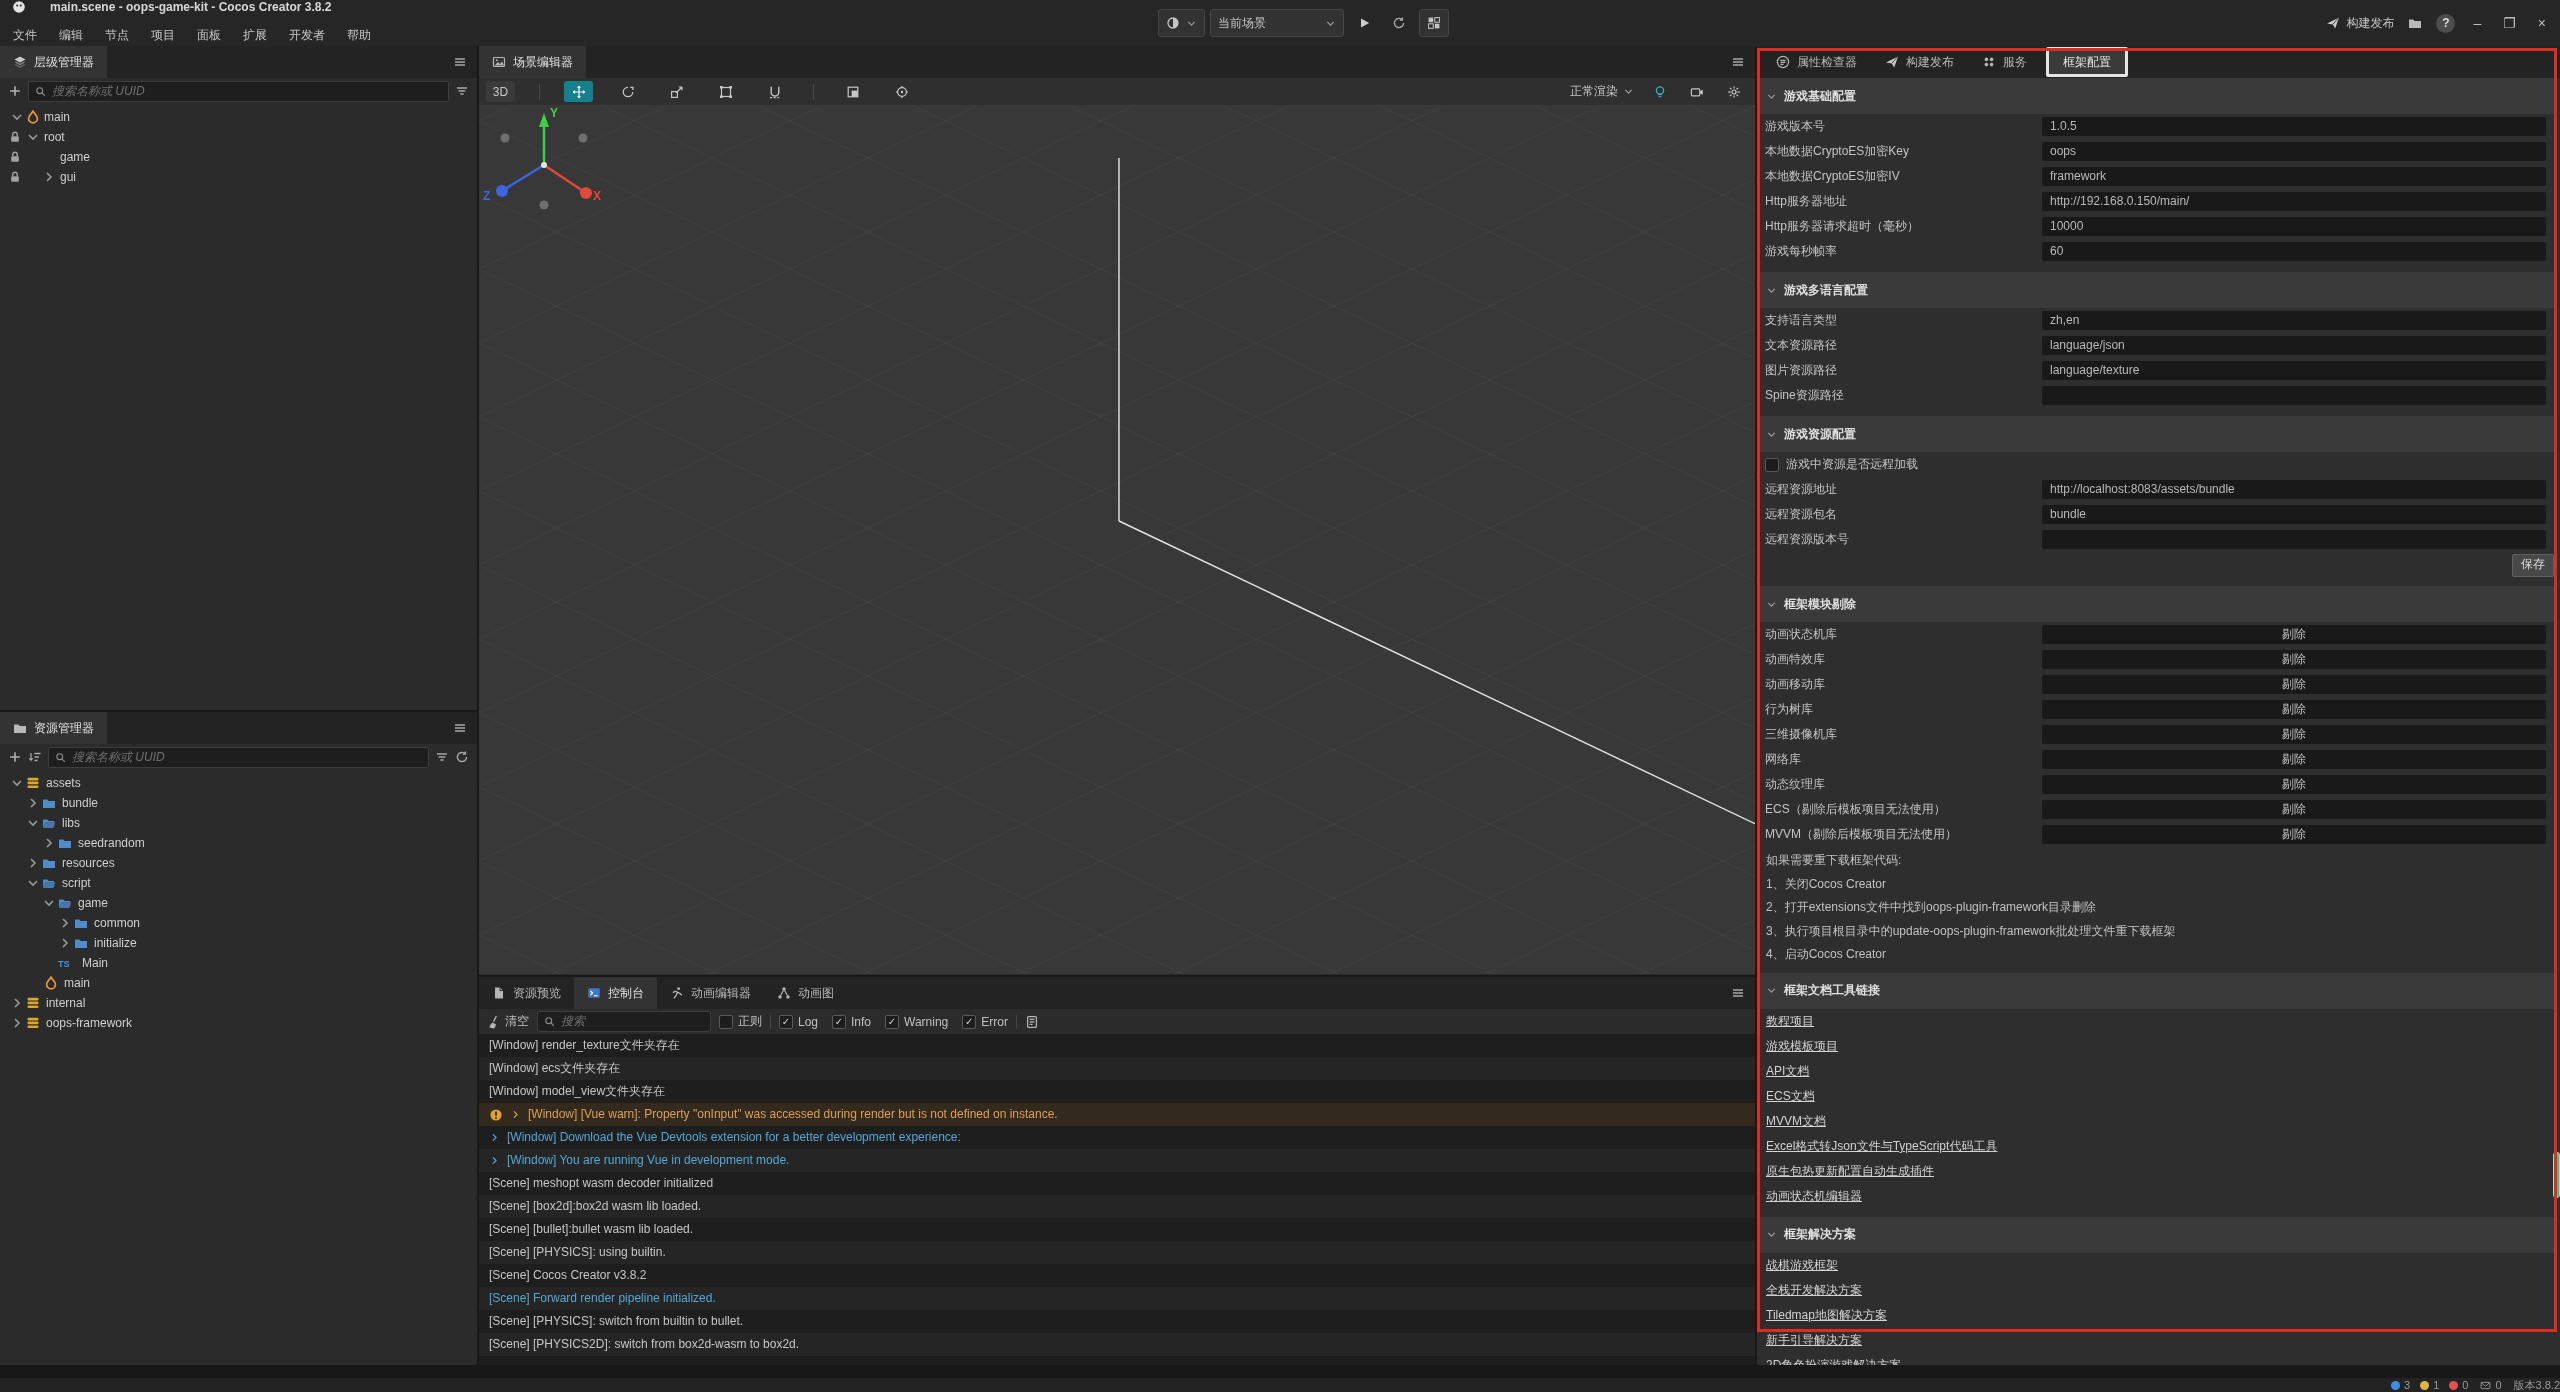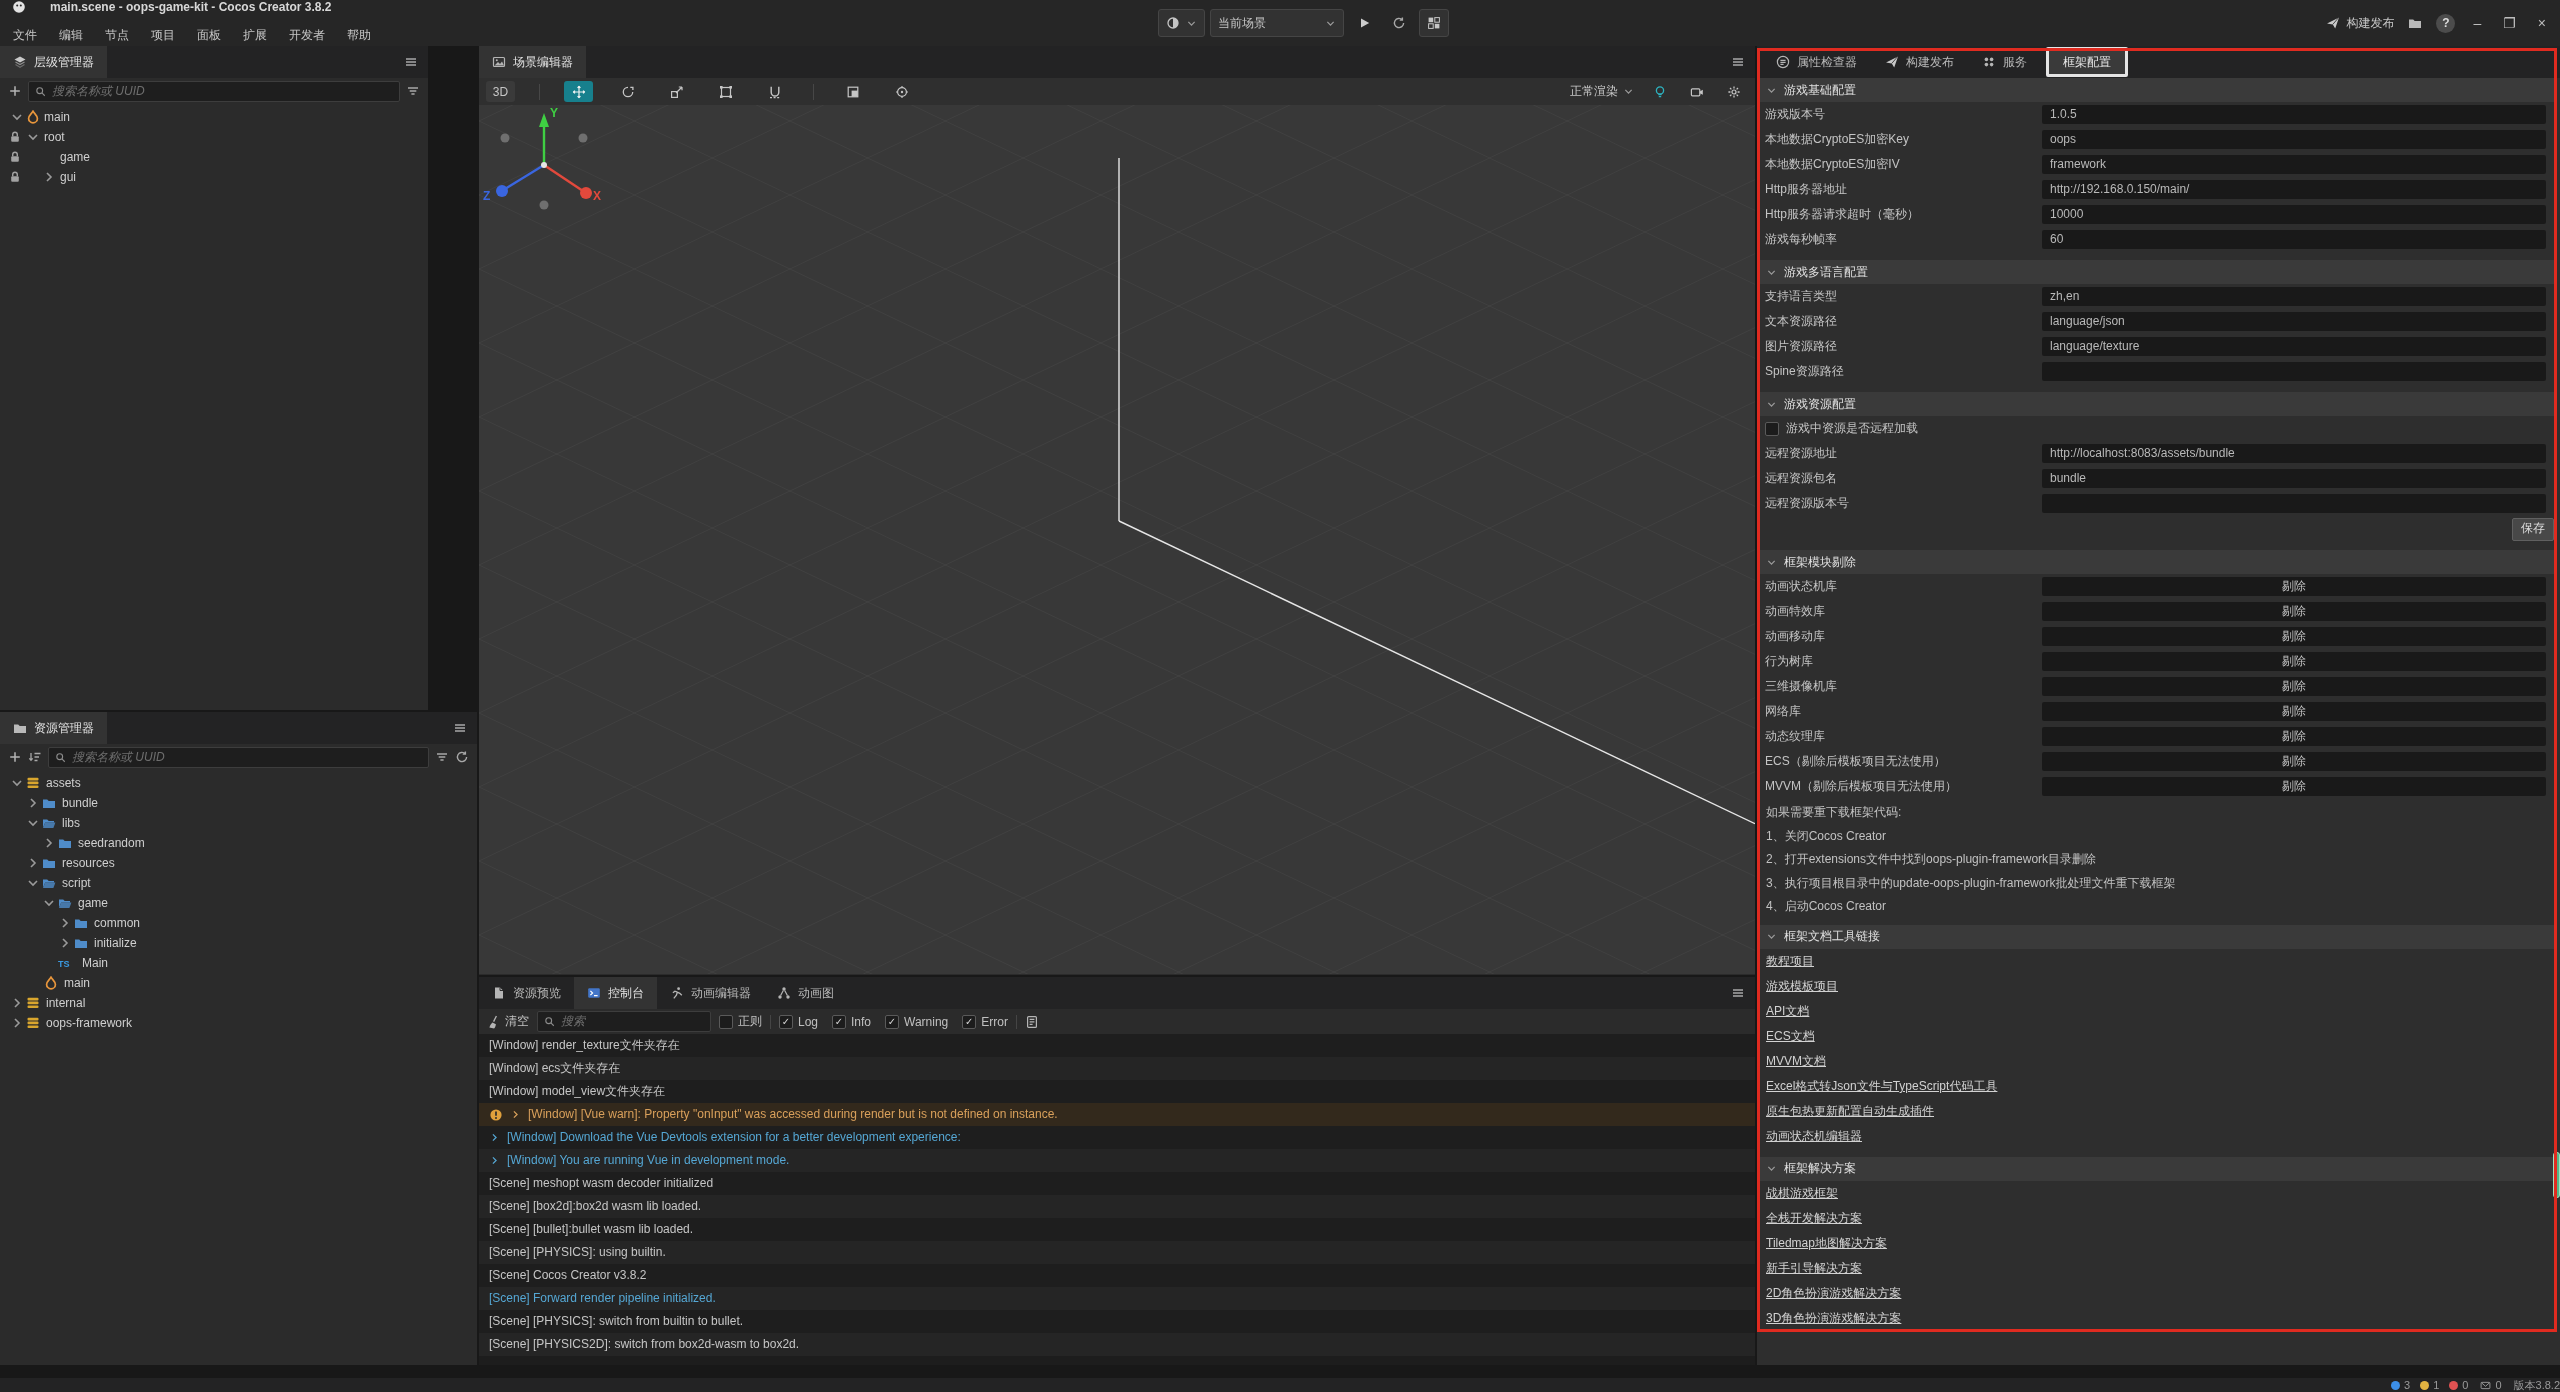--- a/index.html
+++ b/index.html
@@ -56,21 +56,21 @@
   .log:nth-child(even){background:#252525}
   .log.warn{background:#33291c !important;color:#d9a05b}
   .log.info{color:#55a7d4}
   .log .exp svg *{stroke:currentColor}
   
   #inspector{background:#2e2e2e}
   .insp-tabs{height:32px;background:#232324;display:flex;align-items:center;padding-left:6px;gap:2px}
   .itab{display:flex;align-items:center;gap:7px;padding:0 13px;height:32px;color:#b8b8b8}
   .itab.active{height:24px;background:#3a3a3a;border:3px solid #e5e5e5;border-radius:2px;color:#e6e6e6;padding:0 14px;margin:0 4px}
   #insp-body{position:absolute;left:0;top:32px;right:6px;bottom:0;overflow:hidden}
-  .sec-h{height:20px;background:#3a3a3a;display:flex;align-items:center;gap:7px;padding:2px 9px;color:#e0e0e0;font-weight:normal;margin-top:8px}
+  .sec-h{height:20px;background:#3a3a3a;display:flex;align-items:center;gap:7px;padding:8px 9px;color:#e0e0e0;font-weight:bold;margin-top:8px}
   .sec-h:first-child{margin-top:0}
   .frow{height:25px;display:flex;align-items:center;padding:0 8px}
   .frow .lbl{width:277px;color:#c4c4c4;flex:0 0 auto;white-space:nowrap}
   .frow .val{flex:1;height:19px;background:#191919;border-radius:2px;line-height:19px;padding:0 8px;color:#b9b9b9;white-space:nowrap;overflow:hidden}
   .frow .val.center{text-align:center;color:#c3c3c3}
   .checkrow{height:25px;display:flex;align-items:center;gap:7px;padding:0 8px;color:#c4c4c4}
   .saverow{height:26px;display:flex;align-items:center;justify-content:flex-end}
   .savebtn{min-width:26px;height:21px;background:#484848;border:1px solid #606060;border-radius:2px;color:#dddddd;line-height:19px;padding:0 7px;text-align:center}
   .note{padding:3px 9px 0 9px;line-height:20.6px;color:#c2c2c2}
   .linkrow{height:25px;display:flex;align-items:center;padding:0 9px}
@@ -168,21 +168,21 @@
           <path d="M1 3.4h4.2L6.7 5H13v7H1z" fill="#b9b9b9"></path>
         </svg>
       </span>
     <span class="help-circle">?</span>
     <span class="win-glyph">–</span>
     <span class="win-glyph">❐</span>
     <span class="win-glyph">×</span>
   </div>
 </div>
 
-<div class="panel" id="hierarchy" style="left:0;top:46px;width:428px;height:664px">
+<div class="panel" id="hierarchy" style="left:0;top:46px;width:477px;height:664px">
   <div class="panel-tabs">
     <div class="ptab active">
       <span class="ic">
           <svg viewBox="0 0 14 14" xmlns="http://www.w3.org/2000/svg">
             <path d="M7 1.5 12.5 4.5 7 7.5 1.5 4.5Z" fill="#c9c9c9"></path>
             <path d="M2.5 7 7 9.6 11.5 7" stroke="#909090" fill="none" stroke-width="1.2"></path>
             <path d="M2.5 9.6 7 12.2 11.5 9.6" stroke="#6d6d6d" fill="none" stroke-width="1.2"></path>
           </svg>
         </span>
       <span>层级管理器</span>

